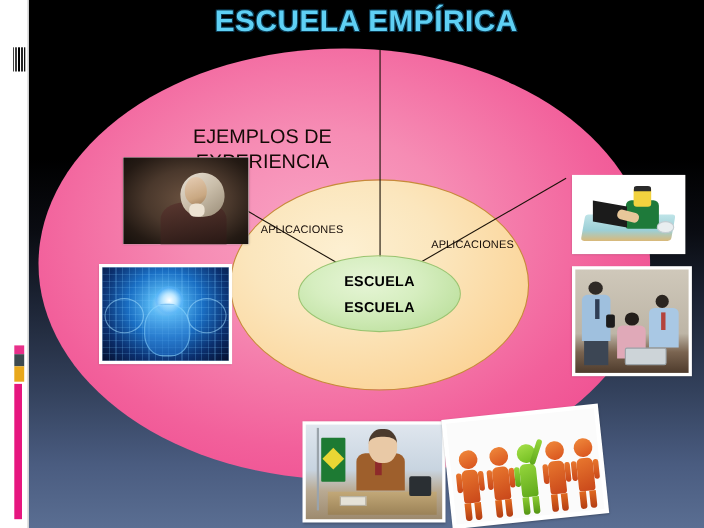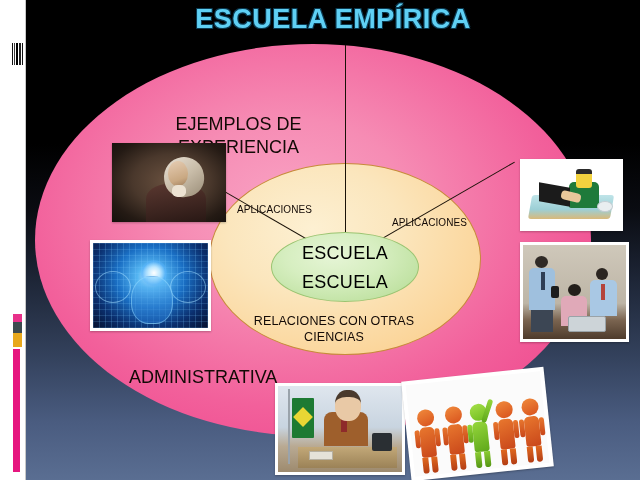--- a/index.html
+++ b/index.html
@@ -170,22 +170,22 @@
       #b3da94 100%);
     border: 1.5px solid #9ac471;
     box-sizing: border-box;
     z-index: 25;
     display: flex;
     flex-direction: column;
     align-items: center;
     justify-content: center;
   }
   .core-line {
-    font-size: 18px;
-    font-weight: normal;
+    font-size: 13px;
+    font-weight: bold;
     color: #000000;
     line-height: 1.0;
     letter-spacing: 0.3px;
   }
   .core-line.first { margin-bottom: 11px; }
 
   
   .sector-label {
     position: absolute;
     color: #130a06;
@@ -450,25 +450,23 @@
 
     <div class="ellipse-outer"></div>
 
     <div class="ellipse-inner"></div>
 
     <div class="divider div-top"></div>
     <div class="divider div-lowleft"></div>
     <div class="divider div-lowright"></div>
 
     <div class="sector-label lbl-experiencia">EJEMPLOS DE EXPERIENCIA</div>
-    <div class="sector-label lbl-administrativa">ADMINISTRATIVA</div>
 
     <div class="inner-label lbl-aportaciones">APLICACIONES</div>
     <div class="inner-label lbl-aplicaciones">APLICACIONES</div>
-    <div class="inner-label lbl-relaciones">RELACIONES CON OTRAS CIENCIAS</div>
 
     <div class="ellipse-core">
       <div class="core-line first">ESCUELA</div>
       <div class="core-line">ESCUELA</div>
     </div>
 
     <div class="pic pic-locke">
       <div class="pic-inner">
         <div class="locke-bg"></div>
         <div class="locke-body"></div>

